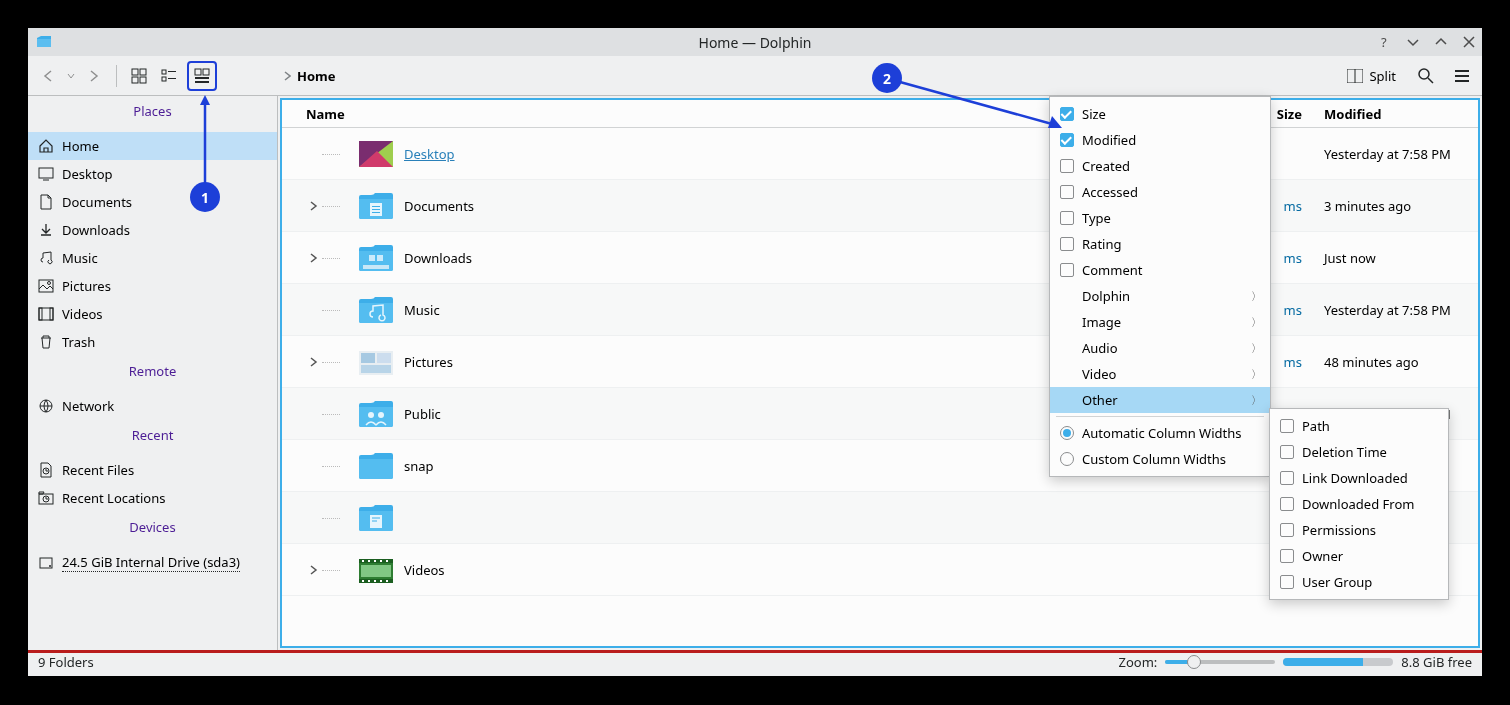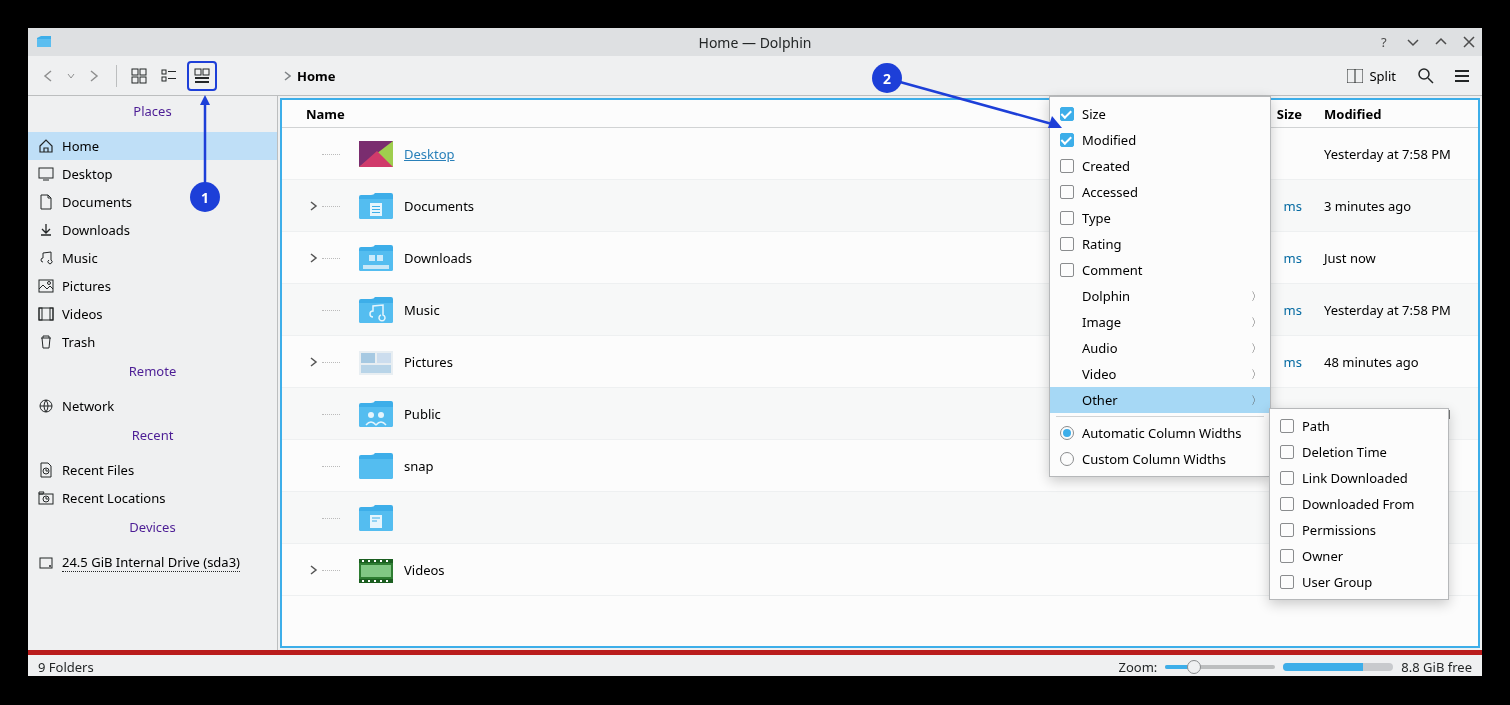--- a/index.html
+++ b/index.html
@@ -36,21 +36,21 @@
     .file-row.alt { background: #f7f8f8; }
     .file-expand { width: 40px; display: flex; justify-content: flex-end; align-items: center; padding-right: 4px; color: #7f8386; }
     .file-tree { width: 34px; display: flex; align-items: center; justify-content: center; position: relative; }
     .file-tree::before { content: ""; position: absolute; left: 0; top: 50%; width: 18px; border-top: 1px dotted #bbb; }
     .file-icon { width: 40px; height: 40px; margin-right: 8px; display: flex; align-items: center; justify-content: center; }
     .folder-svg { width: 38px; height: 34px; }
     .file-name { flex: 1; }
     .file-name.link { color: #2980b9; text-decoration: underline; }
     .file-size { width: 86px; text-align: right; padding-right: 16px; color: #0369a1; }
     .file-mod { width: 160px; padding-left: 6px; }
-    .statusbar { height: 26px; border-top: 5px solid #b91c1c; display: flex; align-items: flex-end; padding: 0 10px; font-size: 13px; color: #232627; background: #eff0f1; }
+    .statusbar { height: 26px; border-top: 3px solid #b91c1c; display: flex; align-items: flex-start; padding: 0 10px; font-size: 13px; color: #232627; background: #eff0f1; }
     .statusbar .sb-right { margin-left: auto; display: flex; align-items: center; gap: 8px; }
     .zoom-slider { width: 110px; height: 4px; background: #bcbebf; border-radius: 2px; position: relative; }
     .zoom-slider .thumb { position: absolute; left: 22px; top: -5px; width: 14px; height: 14px; background: #eff0f1; border: 1px solid #8a8c8e; border-radius: 7px; }
     .zoom-slider .fill { position: absolute; left: 0; top: 0; height: 4px; width: 26px; background: #3daee9; border-radius: 2px; }
     .disk-bar { width: 110px; height: 8px; background: #c8cacd; border-radius: 4px; position: relative; overflow: hidden; }
     .disk-bar .fill { position: absolute; left: 0; top: 0; height: 100%; width: 72%; background: #3daee9; }
     .ctx-menu { position: absolute; background: #fcfcfc; border: 1px solid #b6b8ba; box-shadow: 0 4px 12px rgba(0,0,0,0.2); font-size: 13px; padding: 4px 0; z-index: 20; }
     .ctx-menu.primary { left: 1049px; top: 96px; width: 222px; }
     .ctx-menu.secondary { left: 1269px; top: 408px; width: 180px; }
     .ctx-item { display: flex; align-items: center; padding: 4px 10px; height: 26px; cursor: pointer; gap: 8px; position: relative; }

